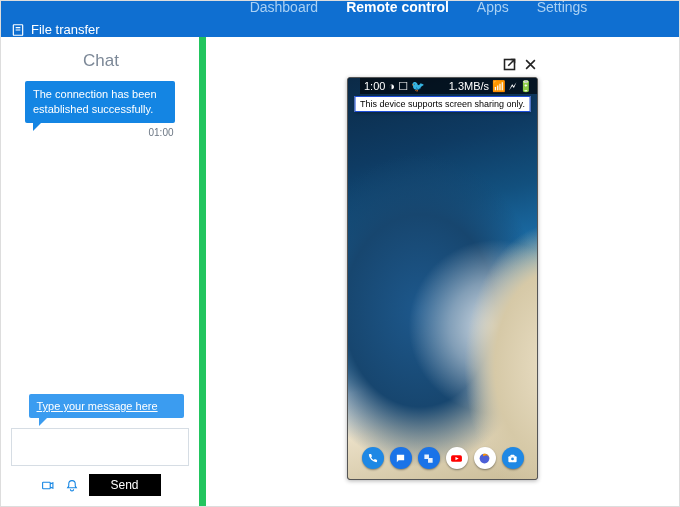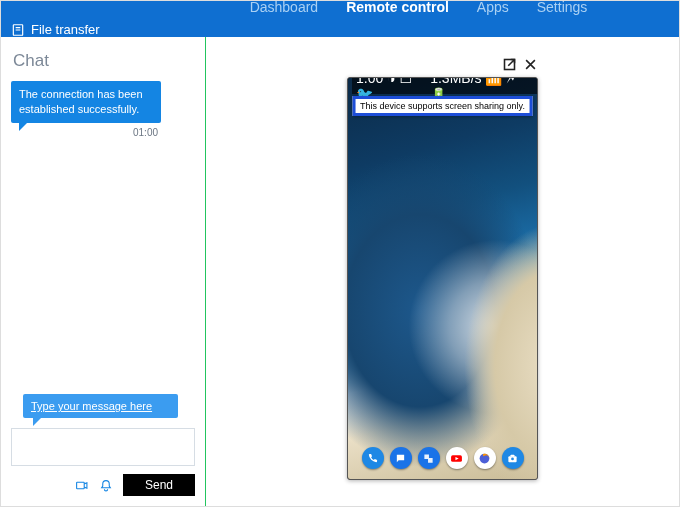--- a/index.html
+++ b/index.html
@@ -22,24 +22,25 @@
     display: flex; align-items: center; gap: 6px;
     cursor: pointer;
   }
   .file-transfer .ico svg { display:block; }
   .nav-tabs { display:flex; margin-left:140px; gap:8px; }
   .nav-tab { color:#a9d0f3; padding:0 10px; height:48px; line-height:36px; font-size:14px; cursor:pointer;}
   .nav-tab.active { color:#fff; font-weight:700; }
   
   .main { flex:1; display:flex; }
   .chat-panel {
-    width:205px; border-right:1px solid #22c55e;
+    width:205px; border-right:7px solid #22c55e;
     display:flex; flex-direction:column;
     padding:8px 10px 10px 10px;
     position:relative;
+    align-items:center;
   }
   .chat-title { color:#7c8897; font-size:17px; margin:6px 0 10px 2px; font-weight:400;}
   .bubble {
     background:#1485e3; color:#fff;
     font-size:11px; line-height:1.35;
     padding:6px 8px; width:150px;
     border-radius:2px; position:relative;
   }
   .bubble:after{
     content:""; position:absolute; left:8px; bottom:-8px;
@@ -78,26 +79,26 @@
   .top-controls span{ cursor:pointer; font-size:15px; font-weight:700; color:#3b3b3b;}
   .phone{
     width:191px; height:403px; margin-top:18px;
     border:1px solid #555; border-radius:3px;
     background:#000; overflow:hidden; position:relative;
     box-shadow:0 1px 4px rgba(0,0,0,.3);
   }
   .statusbar{
     height:16px; background:rgba(0,0,0,.6);
     display:flex; justify-content:space-between; align-items:center;
-    color:#fff; font-size:14px; padding:0 4px;
-    position:absolute; top:0; left:4px; right:0; z-index:3;
+    color:#fff; font-size:11px; padding:0 4px;
+    position:absolute; top:0; left:12px; right:0; z-index:3;
   }
   .tooltip{
     position:absolute; top:18px; left:50%; transform:translateX(-50%);
-    background:#fff; border:3px solid #1d4ed8; font-size:9px;
+    background:#fff; border:1px solid #1d4ed8; font-size:9px;
     padding:2px 5px; white-space:nowrap; z-index:4;
     box-shadow:0 1px 3px rgba(0,0,0,.3);
   }
   .wallpaper{
     position:absolute; inset:0;
     background:
       radial-gradient(ellipse 115% 85% at 110% 72%, #eadfc6 0%, #d6c9a7 28%, rgba(214,201,167,0) 42%),
       radial-gradient(circle at 78% 62%, rgba(255,255,255,.85) 0%, rgba(255,255,255,.45) 16%, rgba(255,255,255,0) 30%),
       radial-gradient(ellipse 100% 60% at 38% 58%, #1d588c 0%, #17466f 40%, rgba(23,70,111,0) 65%),
       linear-gradient(165deg, #0b2a47 0%, #0e3b63 20%, #12507e 34%, #1a6aa3 46%, #3a8abf 55%, #7fb4d5 64%, #e5eef4 70%, #eadfc6 80%, #c9bb96 100%);

